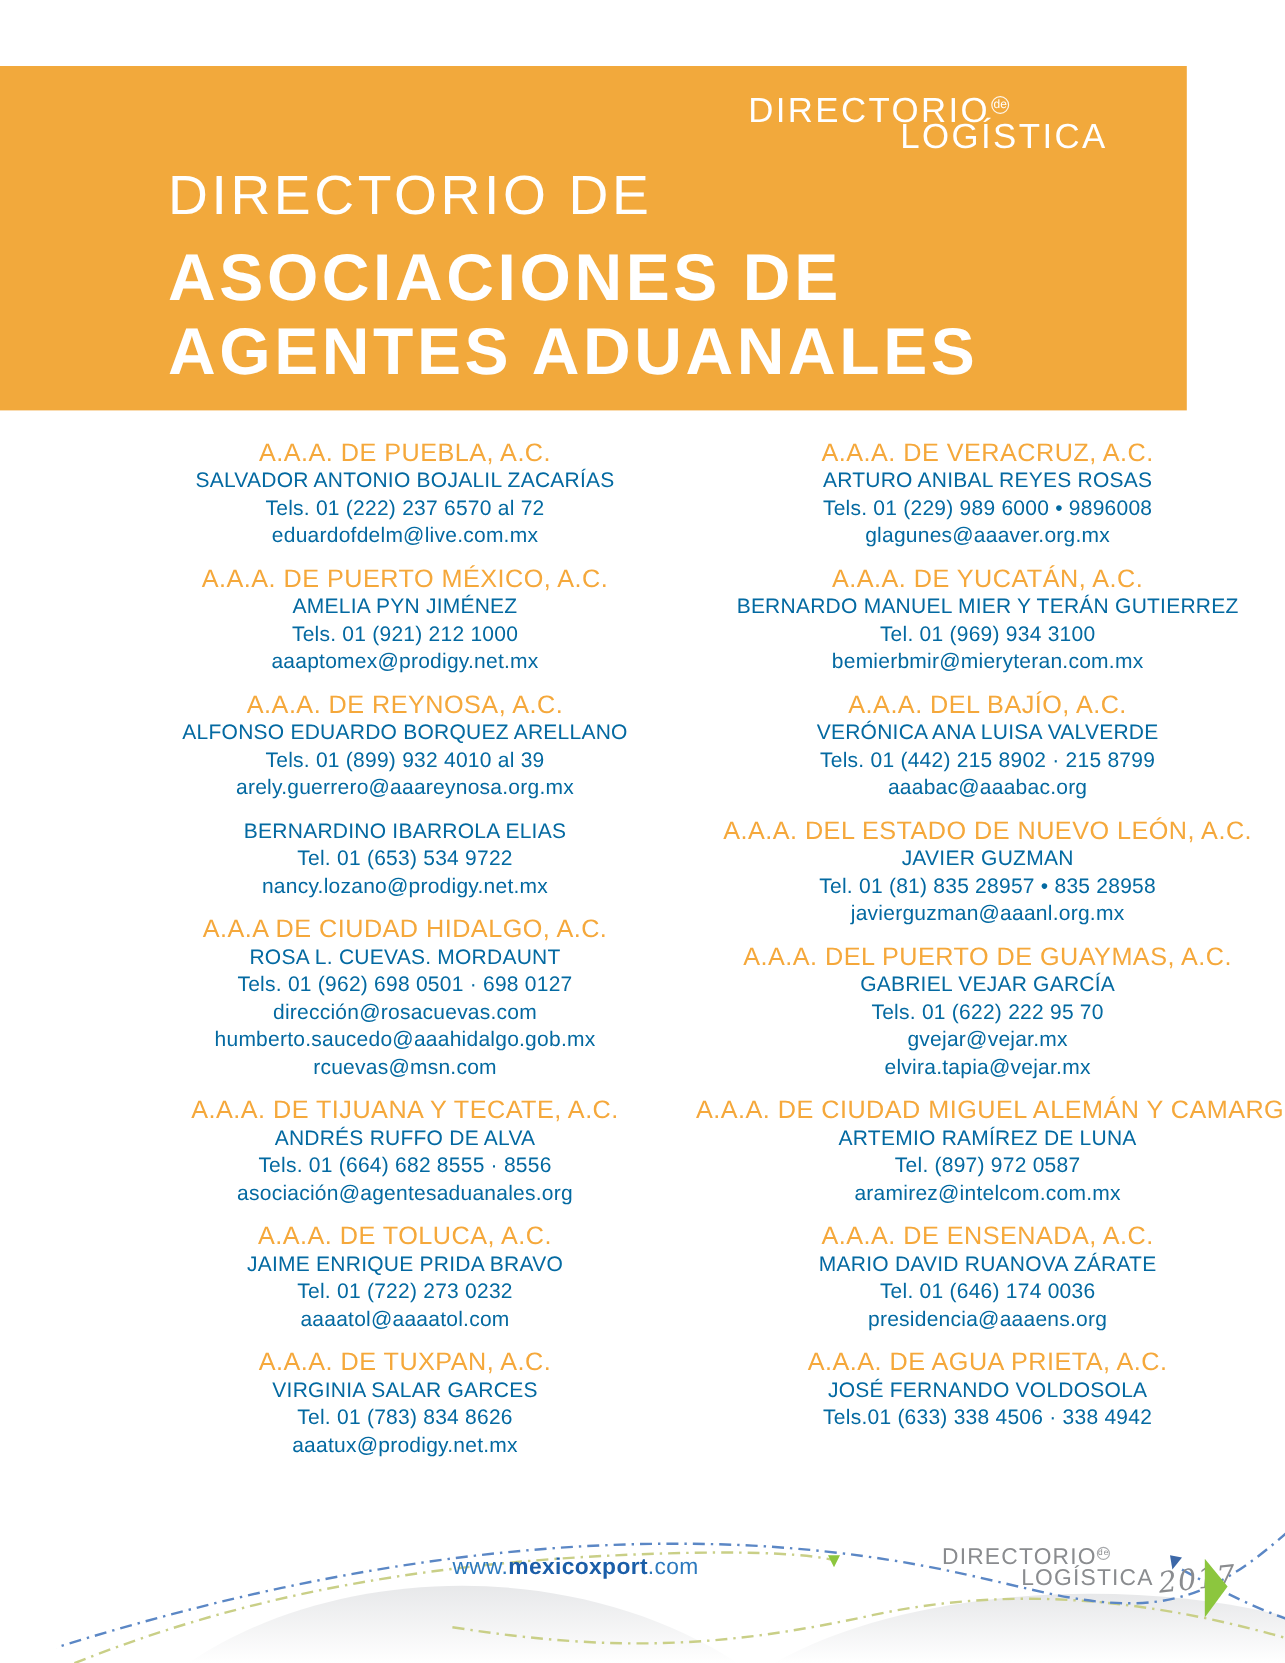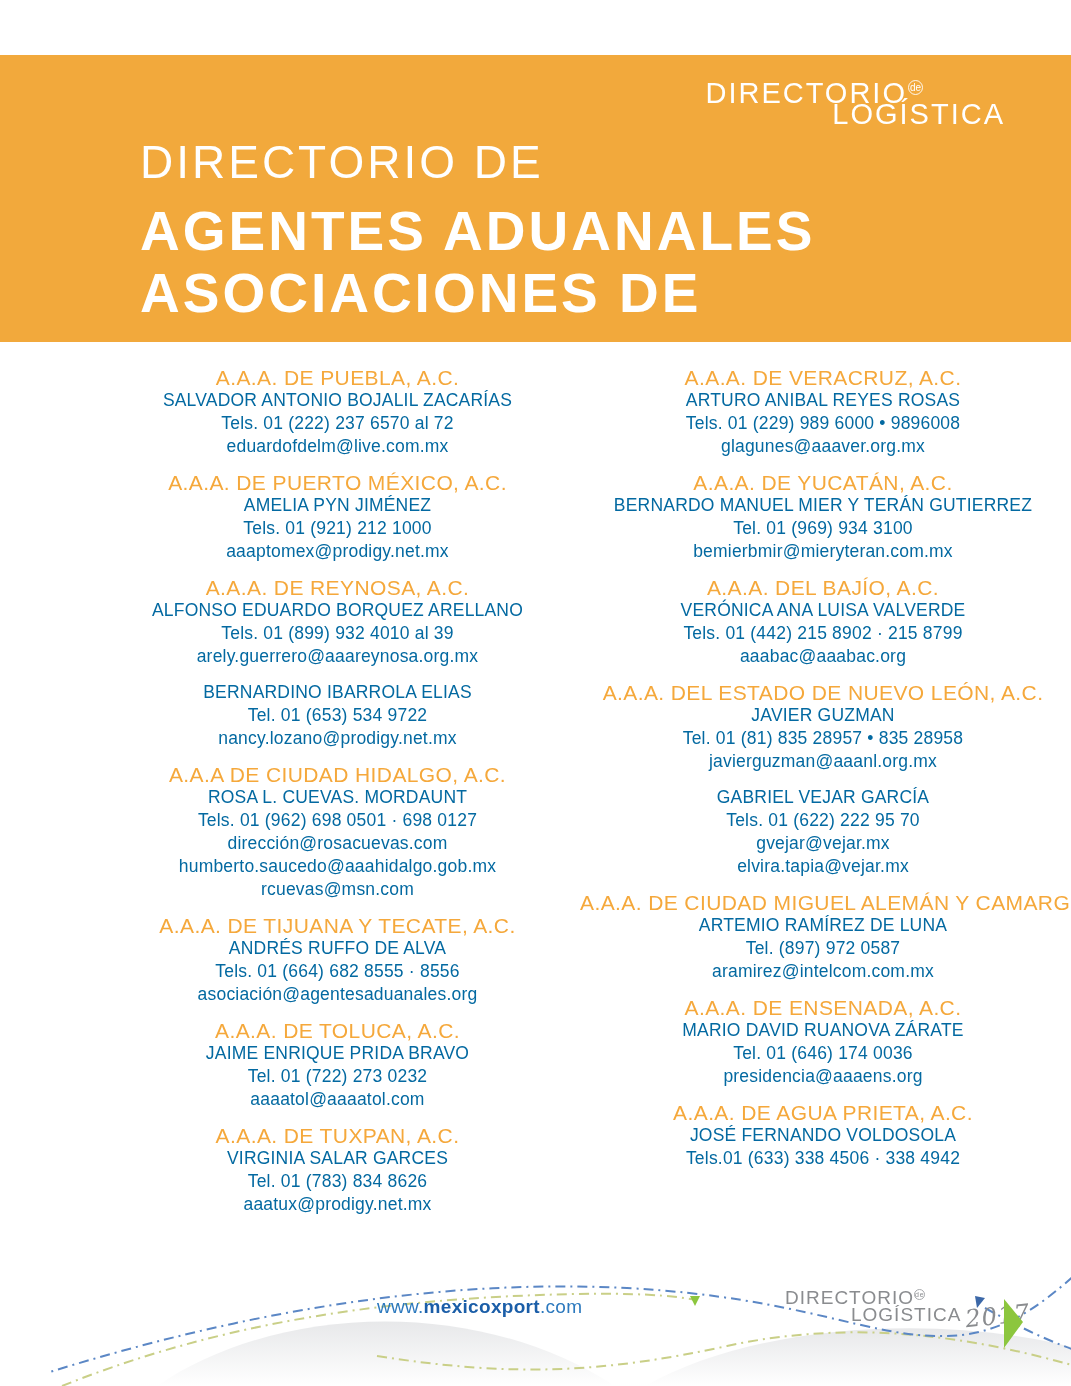--- a/index.html
+++ b/index.html
@@ -8,21 +8,21 @@
     background:#ffffff;
     font-family:"Liberation Sans", sans-serif;
     position:relative;
     overflow:hidden;
   }
   .page { position:absolute; inset:0; }
 
   
   .banner {
     position:absolute; top:55px; left:0;
-    width:1071px; height:287px;
+    width:989px; height:287px;
     background:#F2A93C;
   }
   .banner-logo {
     position:absolute; top:24px; right:66px;
     color:#ffffff; line-height:1; text-align:right;
   }
   .logo-line1 {
     font-size:29px; letter-spacing:2px; font-weight:400;
     margin-right:82px; white-space:nowrap;
   }
@@ -99,22 +99,22 @@
 
 <div class="page">
 
   <div class="banner">
     <div class="banner-logo">
       <div class="logo-line1"><span>DIRECTORIO</span><span class="logo-de">de</span></div>
       <div class="logo-line2">LOGÍSTICA</div>
     </div>
     <div class="banner-title">
       <div class="title-light">DIRECTORIO DE</div>
+      <div class="title-bold">ASOCIACIONES DE</div>
       <div class="title-bold">AGENTES ADUANALES</div>
-      <div class="title-bold">ASOCIACIONES DE</div>
     </div>
   </div>
 
   <div class="columns">
     <div id="col-left" class="col">
         <div class="entry">
           <div class="entry-title">A.A.A. DE PUEBLA, A.C.</div>
           <div class="entry-line">SALVADOR ANTONIO BOJALIL ZACARÍAS</div>
           <div class="entry-line">Tels. 01 (222) 237 6570 al 72</div>
           <div class="entry-line">eduardofdelm@live.com.mx</div>
@@ -182,20 +182,21 @@
           <div class="entry-line">Tels. 01 (442) 215 8902 · 215 8799</div>
           <div class="entry-line">aaabac@aaabac.org</div>
         </div>
         <div class="entry">
           <div class="entry-title">A.A.A. DEL ESTADO DE NUEVO LEÓN, A.C.</div>
           <div class="entry-line">JAVIER GUZMAN</div>
           <div class="entry-line">Tel. 01 (81) 835 28957 • 835 28958</div>
           <div class="entry-line">javierguzman@aaanl.org.mx</div>
         </div>
         <div class="entry">
+          <div class="entry-title">A.A.A. DEL PUERTO DE GUAYMAS, A.C.</div>
           <div class="entry-line">GABRIEL VEJAR GARCÍA</div>
           <div class="entry-line">Tels. 01 (622) 222 95 70</div>
           <div class="entry-line">gvejar@vejar.mx</div>
           <div class="entry-line">elvira.tapia@vejar.mx</div>
         </div>
         <div class="entry">
           <div class="entry-title">A.A.A. DE CIUDAD MIGUEL ALEMÁN Y CAMARGO, A.C.</div>
           <div class="entry-line">ARTEMIO RAMÍREZ DE LUNA</div>
           <div class="entry-line">Tel. (897) 972 0587</div>
           <div class="entry-line">aramirez@intelcom.com.mx</div>

